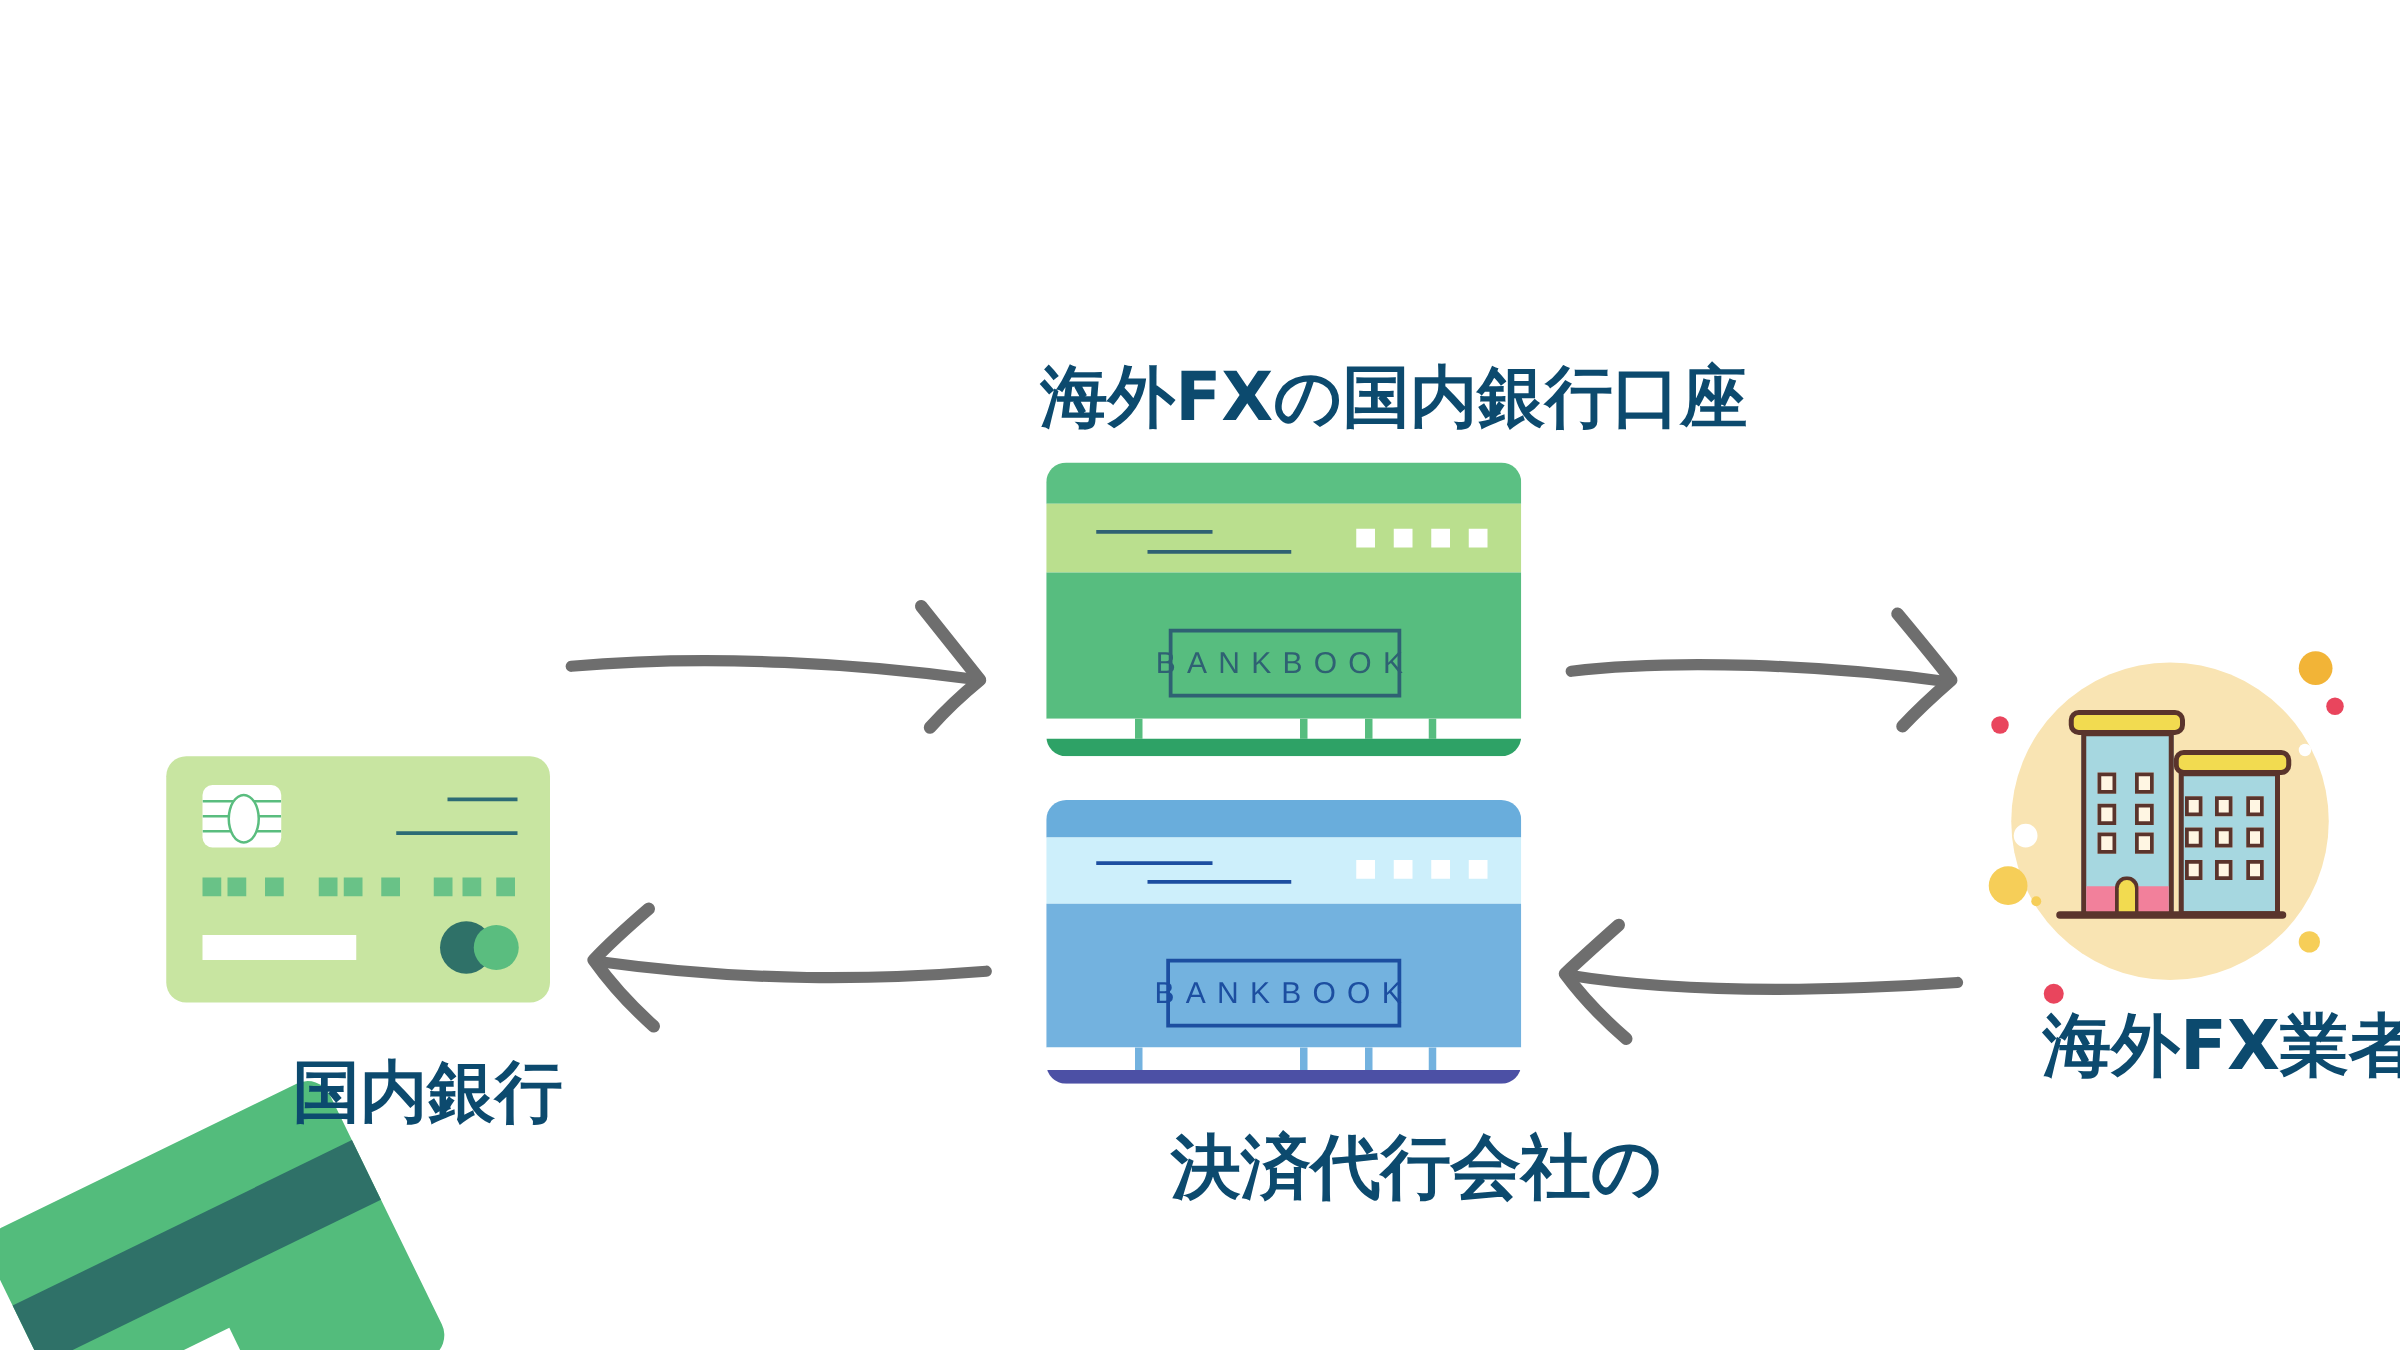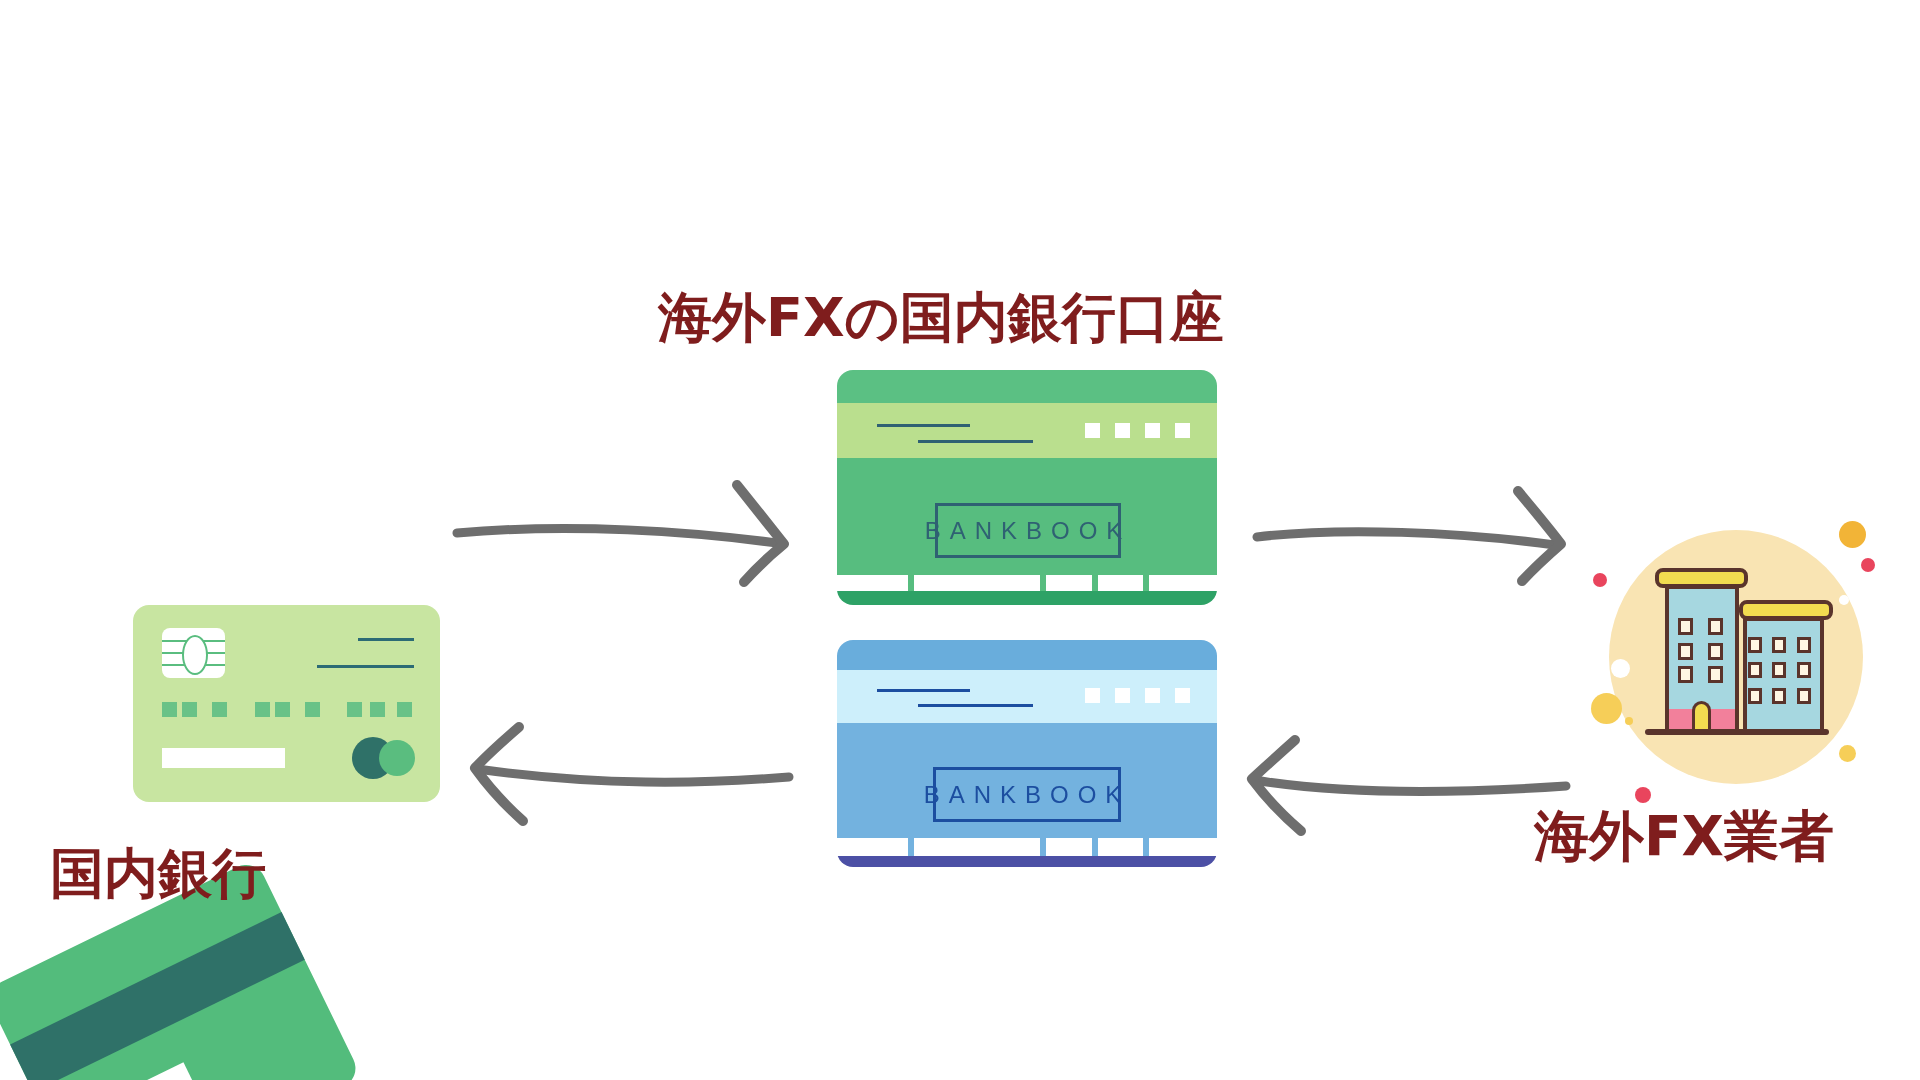--- a/index.html
+++ b/index.html
@@ -2,21 +2,21 @@
 <html><head>
 <meta charset="utf-8">
 <style>
   html,body{margin:0;padding:0;background:#ffffff;}
   .canvas{position:relative;width:1920px;height:1080px;background:#ffffff;overflow:hidden;
           font-family:"DejaVu Sans","Liberation Sans",sans-serif;}
   .abs{position:absolute;}
   
   .title{left:560px;top:26px;width:960px;text-align:center;font-size:80px;font-weight:900;
          color:#0b0b0b;letter-spacing:0px;line-height:1.1;}
-  .node-label{font-weight:900;color:#7f1d1d;text-align:left;}
+  .node-label{font-weight:900;color:#0c4a6e;text-align:right;}
   .lbl-fx-account{left:658px;top:282px;width:740px;font-size:54px;}
   .lbl-domestic-bank{left:50px;top:838px;width:400px;font-size:54px;}
   .lbl-psp{left:730px;top:892px;width:600px;font-size:56px;line-height:86px;}
   .lbl-broker{left:1534px;top:800px;width:400px;font-size:55px;}
   
   .back-card{left:22px;top:482px;width:302px;height:244px;background:#53bc7c;border-radius:20px;
              transform:rotate(-26deg);}
   .back-stripe{left:0;top:60px;width:100%;height:53px;background:#2f7168;}
   .back-sign{left:58px;top:152px;width:90px;height:31px;background:#ffffff;}
   .front-card{left:133px;top:605px;width:307px;height:197px;background:#c8e5a1;border-radius:16px;}
@@ -141,20 +141,21 @@
     </div>
     <div class="bb-pages" style="height:18px;">
       <div class="bb-div" style="left:71px;background:#73b2df;"></div>
       <div class="bb-div" style="left:203px;background:#73b2df;"></div>
       <div class="bb-div" style="left:255px;background:#73b2df;"></div>
       <div class="bb-div" style="left:306px;background:#73b2df;"></div>
     </div>
     <div class="bb-band" style="height:11px;background:#4c50a5;"></div>
   </div>
   <div class="abs node-label lbl-psp">
+    <div>決済代行会社の</div>
   </div>
 
   <div class="abs" style="left:1570px;top:500px;width:350px;height:330px;">
     <div class="abs bld-circle" style="left:39px;top:30px;"></div>
 
     <div class="abs bld bld-right" style="left:173px;top:117px;"></div>
     <div class="abs roof roof-right" style="left:169px;top:100px;"></div>
     <div class="abs win" style="left:178px;top:137px;width:14px;height:16px;"></div>
     <div class="abs win" style="left:202px;top:137px;width:14px;height:16px;"></div>
     <div class="abs win" style="left:227px;top:137px;width:14px;height:16px;"></div>

